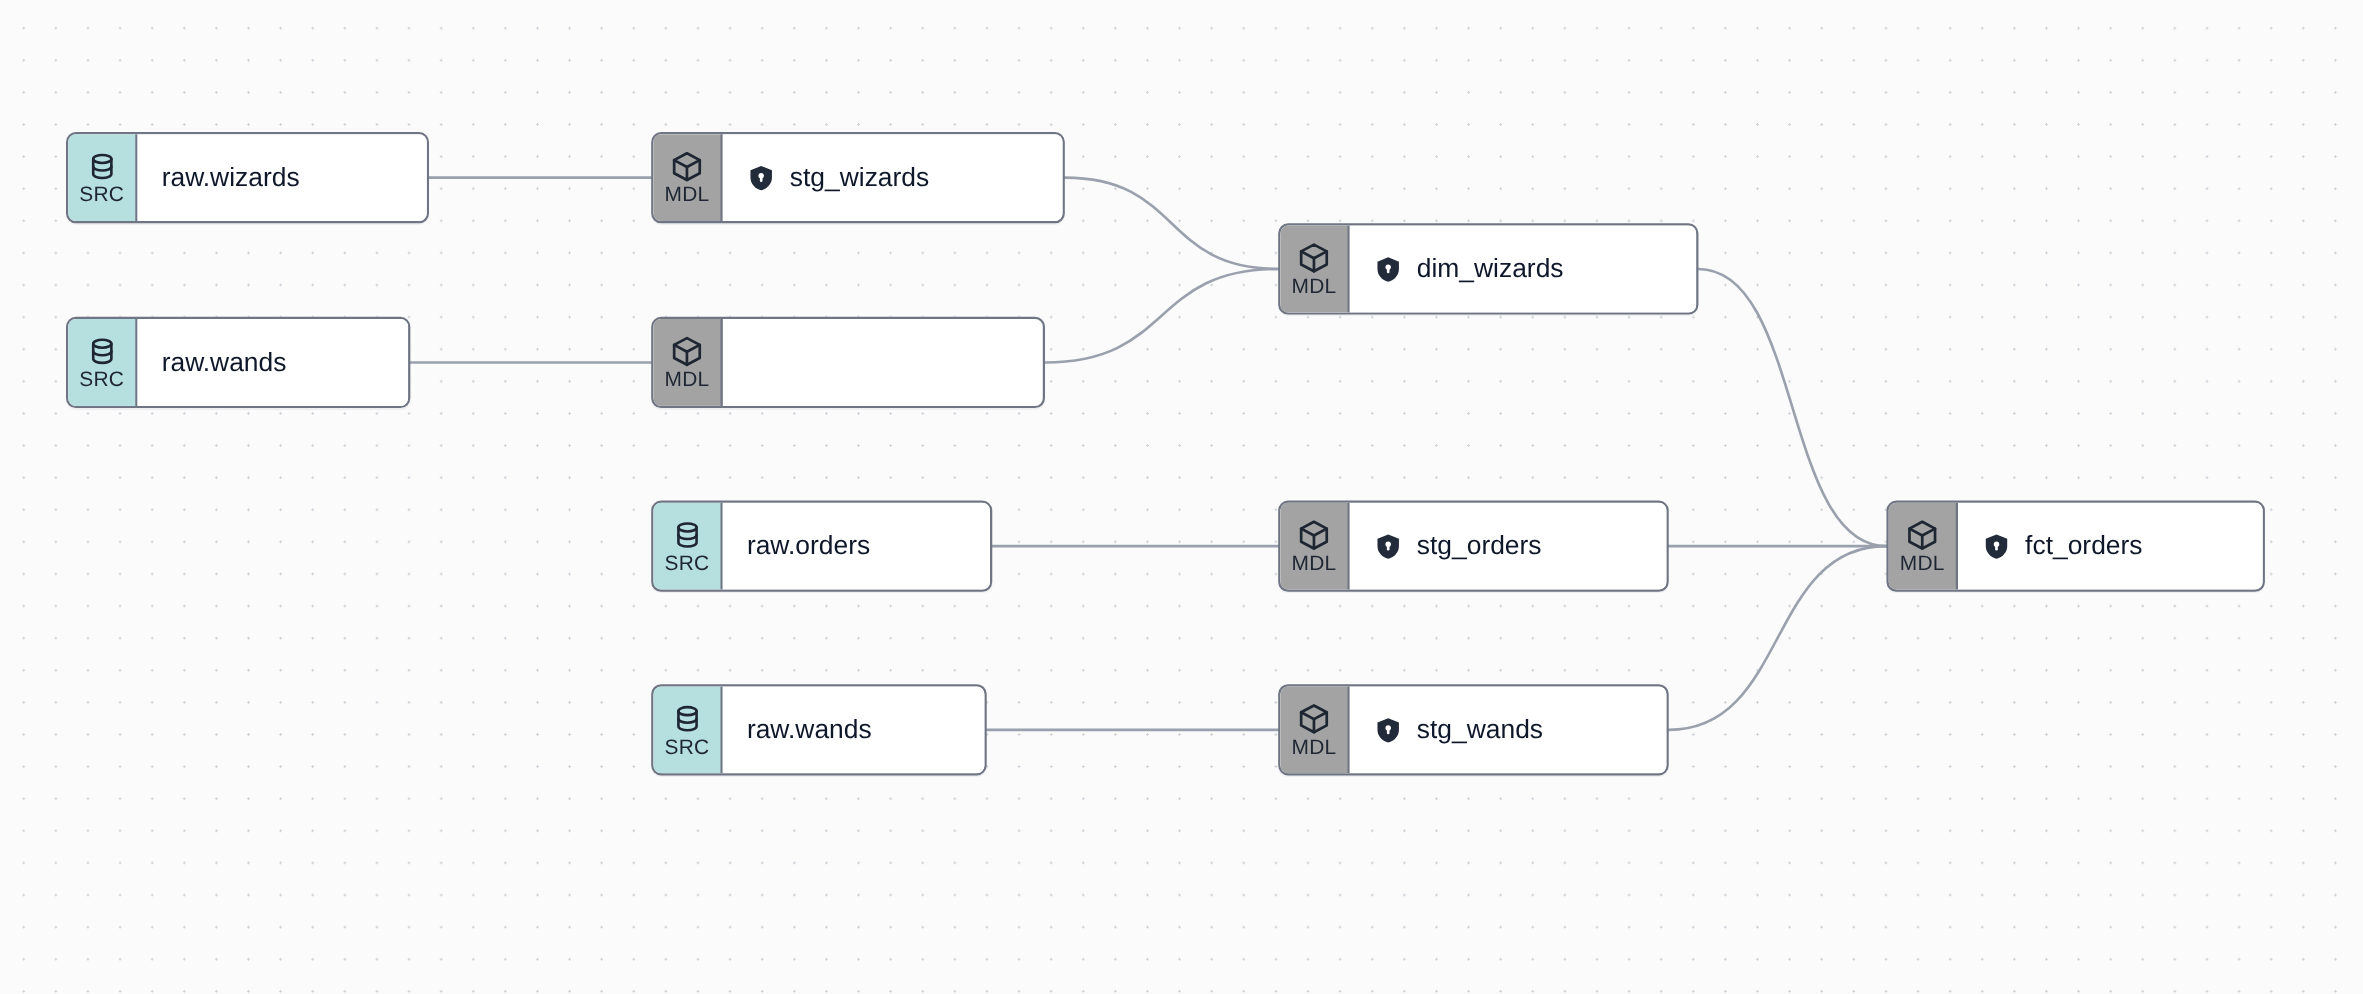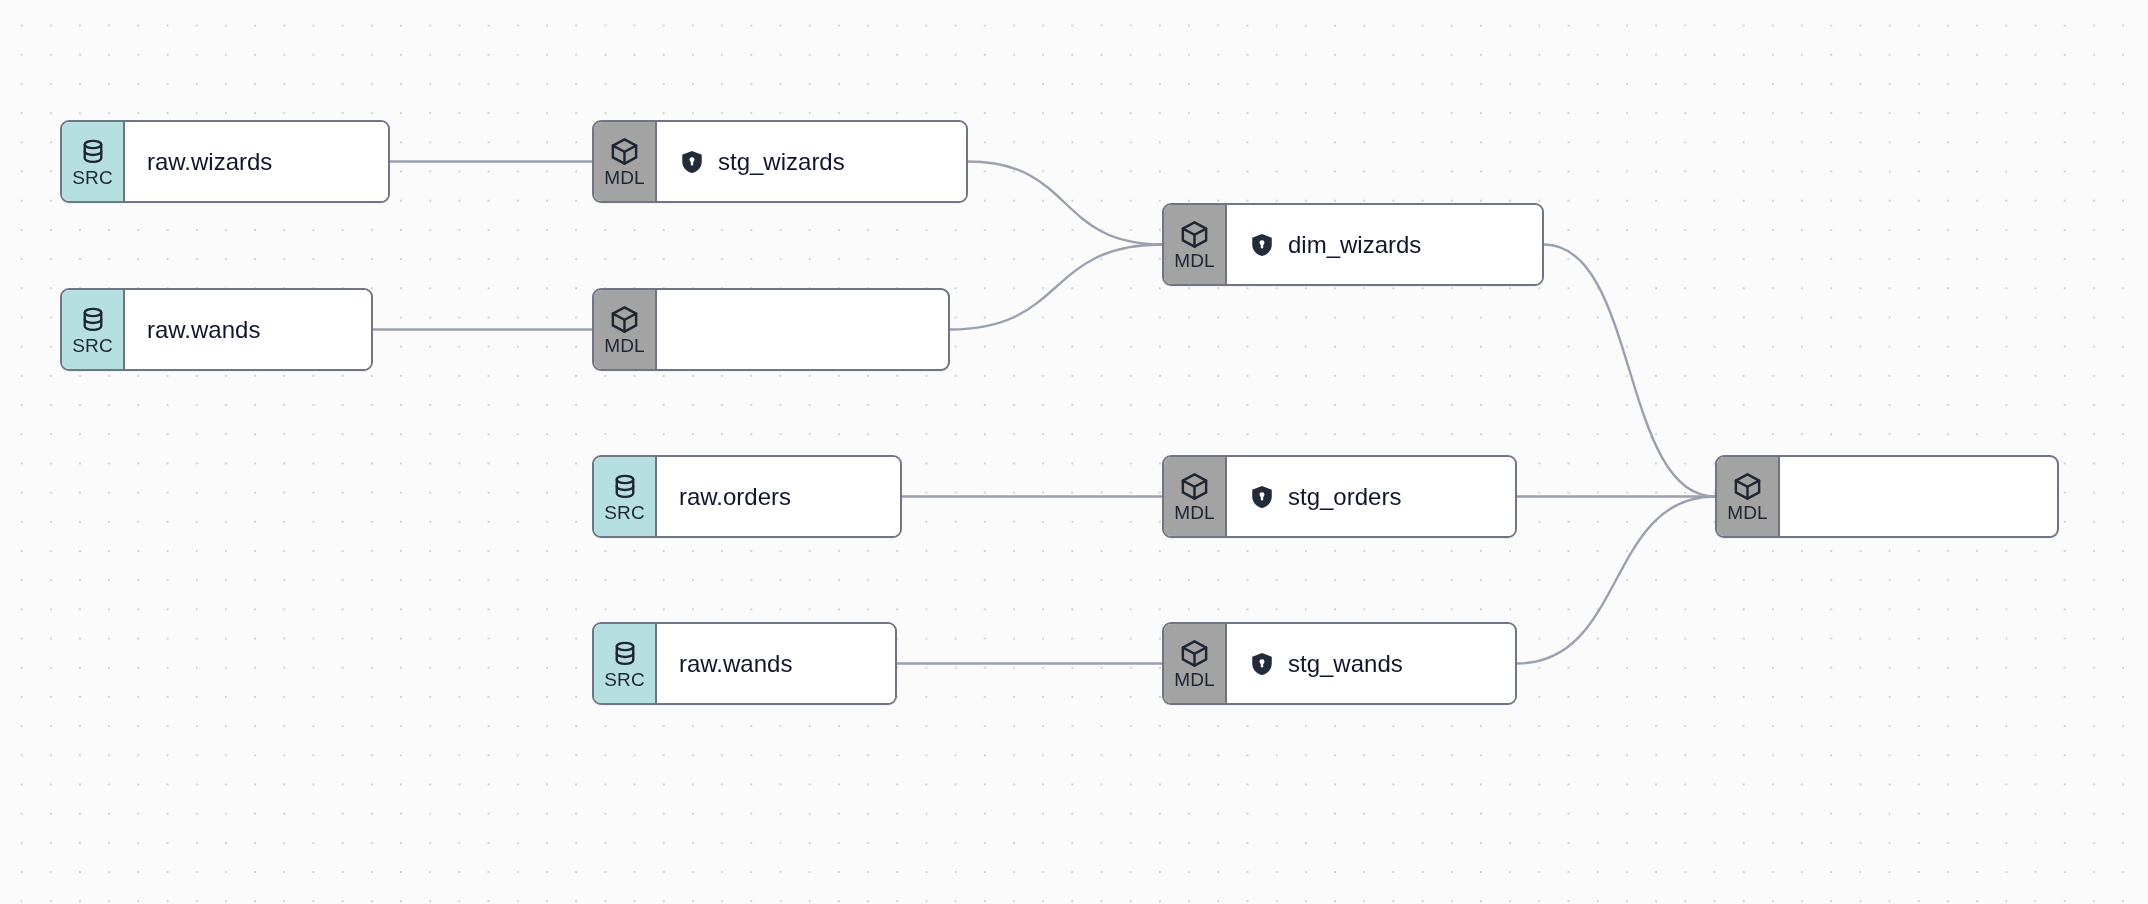--- a/index.html
+++ b/index.html
@@ -199,15 +199,23 @@
       </div>
       <div class="node" style="left: 1715px; top: 455px; width: 344px; height: 83px;">
         <div class="badge mdl">
           <span class="badge-icon"><svg width="31" height="31" viewBox="0 0 24 24" fill="none" stroke="#1f2633" stroke-width="1.9" stroke-linecap="round" stroke-linejoin="round">
               <path d="M12 2.6 21 7.4v9.2L12 21.4 3 16.6V7.4z"></path>
               <path d="M3 7.4 12 12.2 21 7.4"></path>
               <path d="M12 12.2v9.2"></path>
             </svg></span>
           <span class="badge-text">MDL</span>
         </div>
+        <div class="label">
+          <span class="shield"><svg width="26" height="26" viewBox="0 0 24 24">
+              <path d="M12 1.8 21 5.4v6.1c0 5.2-3.7 9.4-9 10.7-5.3-1.3-9-5.5-9-10.7V5.4z" fill="#222b3a"></path>
+              <circle cx="12" cy="10" r="2.3" fill="#ffffff"></circle>
+              <rect x="10.9" y="10.6" width="2.2" height="4.6" rx="1.1" fill="#ffffff"></rect>
+            </svg></span>
+          <span class="label-text">fct_orders</span>
+        </div>
       </div>
     </div>
 </div>
 
 </body></html>

